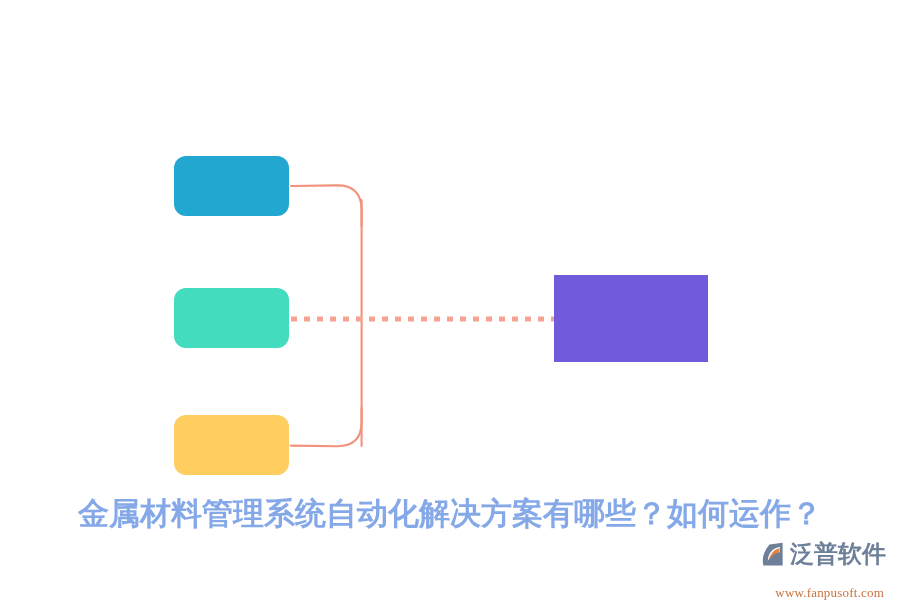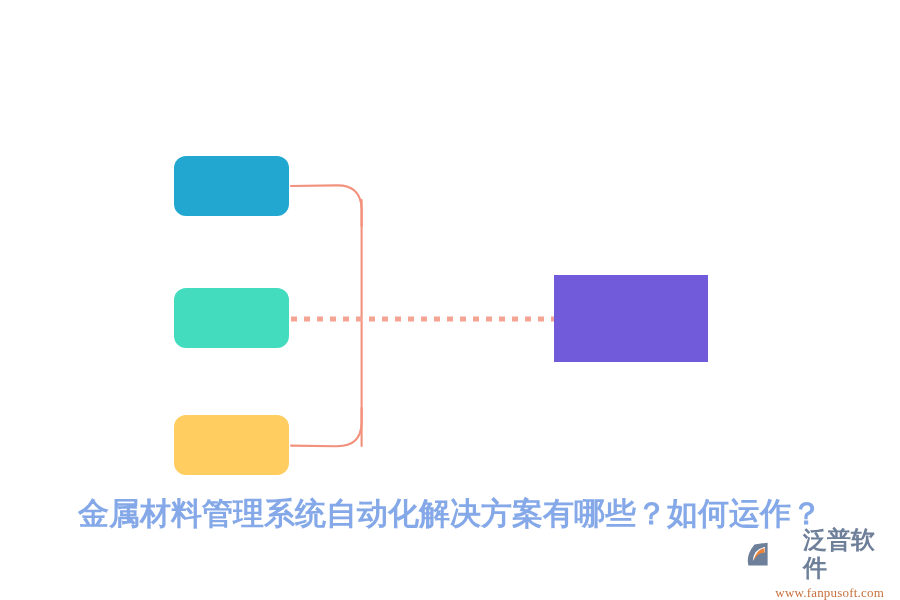--- a/index.html
+++ b/index.html
@@ -81,22 +81,22 @@
   #watermark {
     position: absolute;
     right: 14px;
     bottom: 8px;
     width: 142px;
     height: 54px;
   }
   #logo-row {
     display: flex;
     align-items: center;
+    justify-content: flex-end;
     height: 32px;
-    gap: 28px;
   }
   #logo-mark {
     width: 28px;
     height: 28px;
     margin-right: 3px;
     flex: none;
   }
   #logo-text {
     font-size: 24px;
     font-weight: bold;

